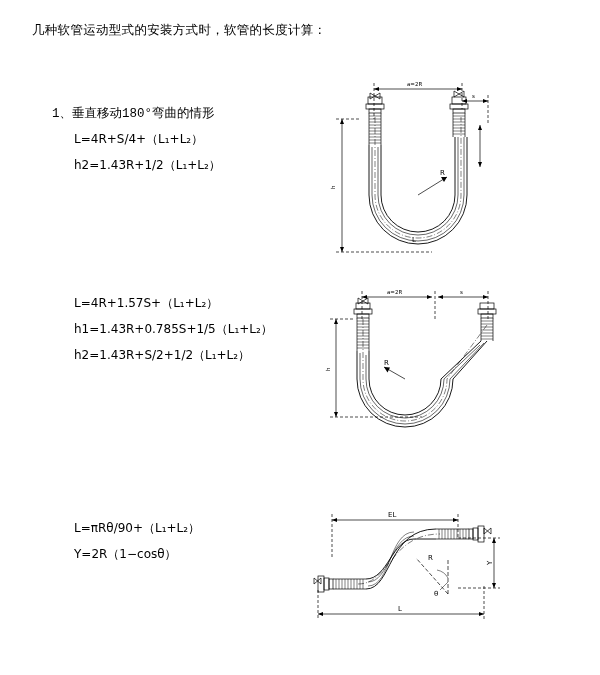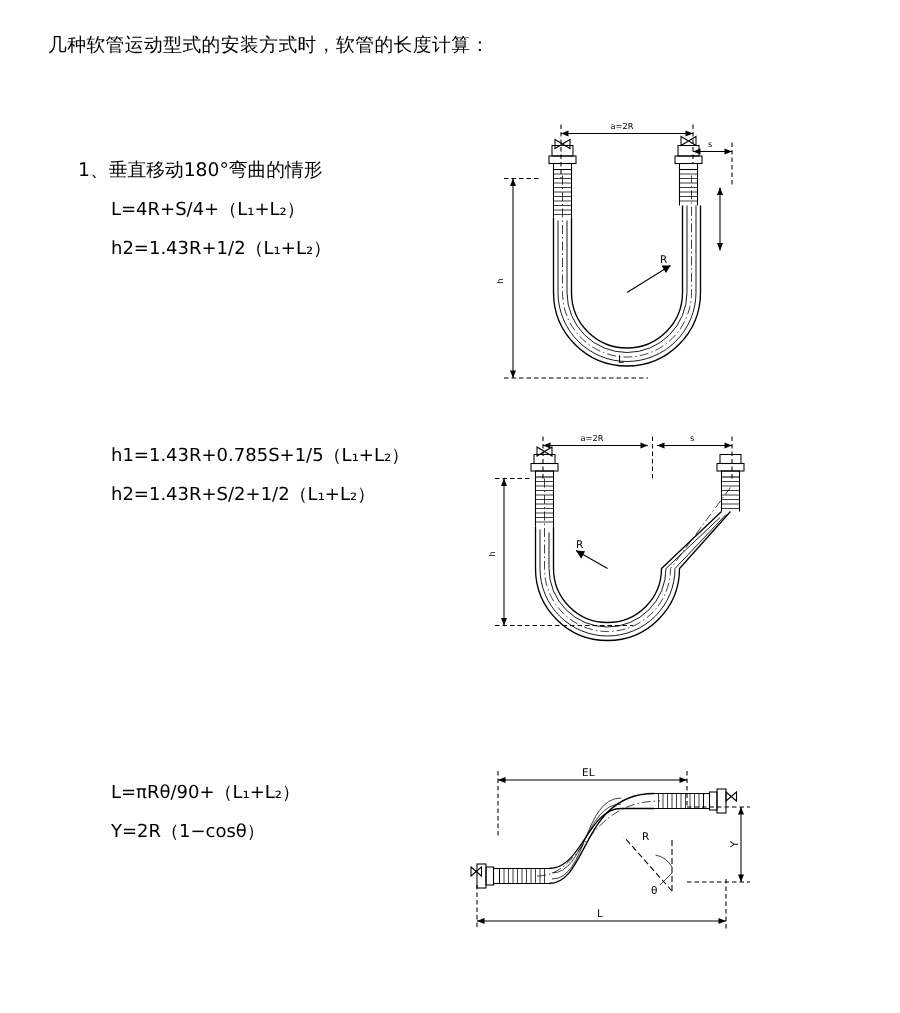--- a/index.html
+++ b/index.html
@@ -40,20 +40,21 @@
   .text-col {
     position: absolute;
     left: 52px;
     top: 0;
     width: 250px;
   }
   .sec-title {
     font-size: 12.5px;
     margin-bottom: 9px;
     white-space: nowrap;
+    font-family: Liberation Mono, monospace;
   }
   .formula {
     font-size: 12px;
     margin-left: 22px;
     margin-bottom: 9px;
     white-space: nowrap;
   }
   .fig {
     position: absolute;
   }
@@ -159,20 +160,21 @@
           <text class="dimtxt2" x="128" y="108" stroke="none" fill="#000">R</text>
 
           <text class="dimtxt2" x="100" y="175" stroke="none" fill="#000">L</text>
         </g>
       </svg>
     </div>
   </div>
 
   <div class="section sec2">
     <div class="text-col">
+      <div class="formula">L=4R+1.57S+（L₁+L₂）</div>
       <div class="formula">h1=1.43R+0.785S+1/5（L₁+L₂）</div>
       <div class="formula">h2=1.43R+S/2+1/2（L₁+L₂）</div>
     </div>
 
     <div class="fig fig2">
       <svg width="200" height="180" viewBox="0 0 200 180">
         <g stroke="#000" fill="none" stroke-width="0.7">
 
           <line x1="50" y1="22" x2="120" y2="22"></line>
           <path d="M50 22 l5 -2 l0 4 z" fill="#000" stroke="none"></path>

